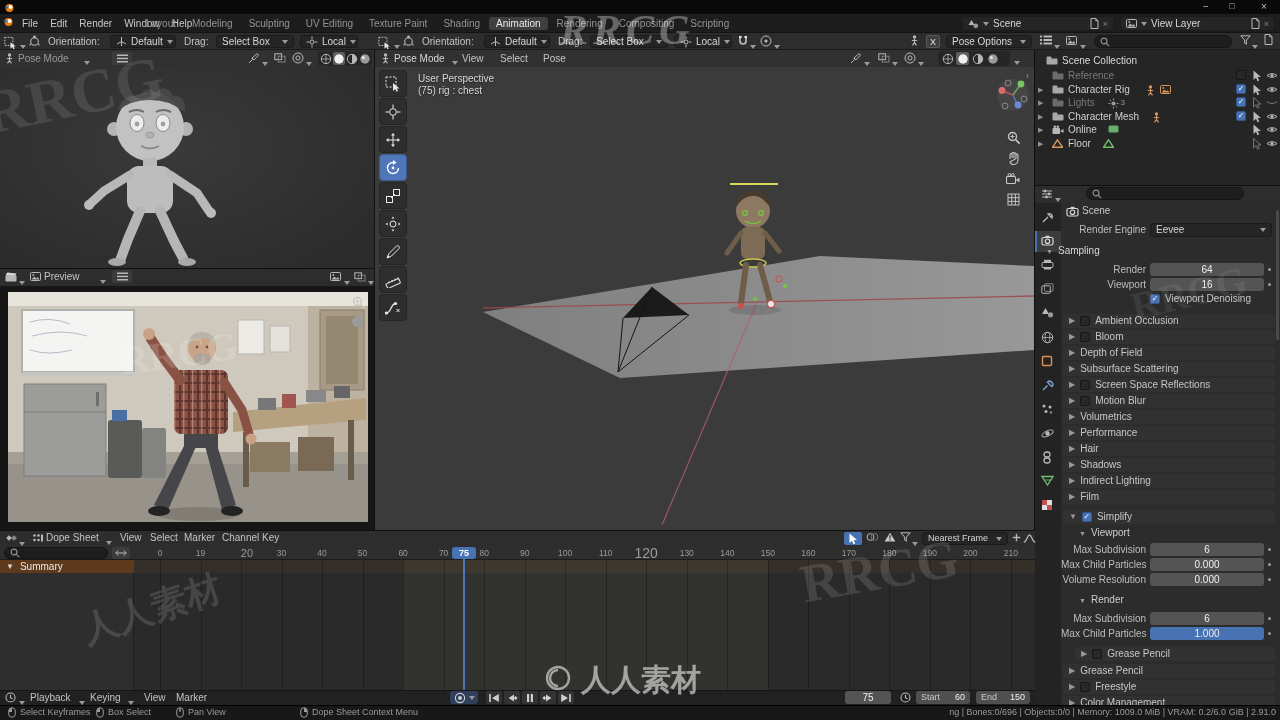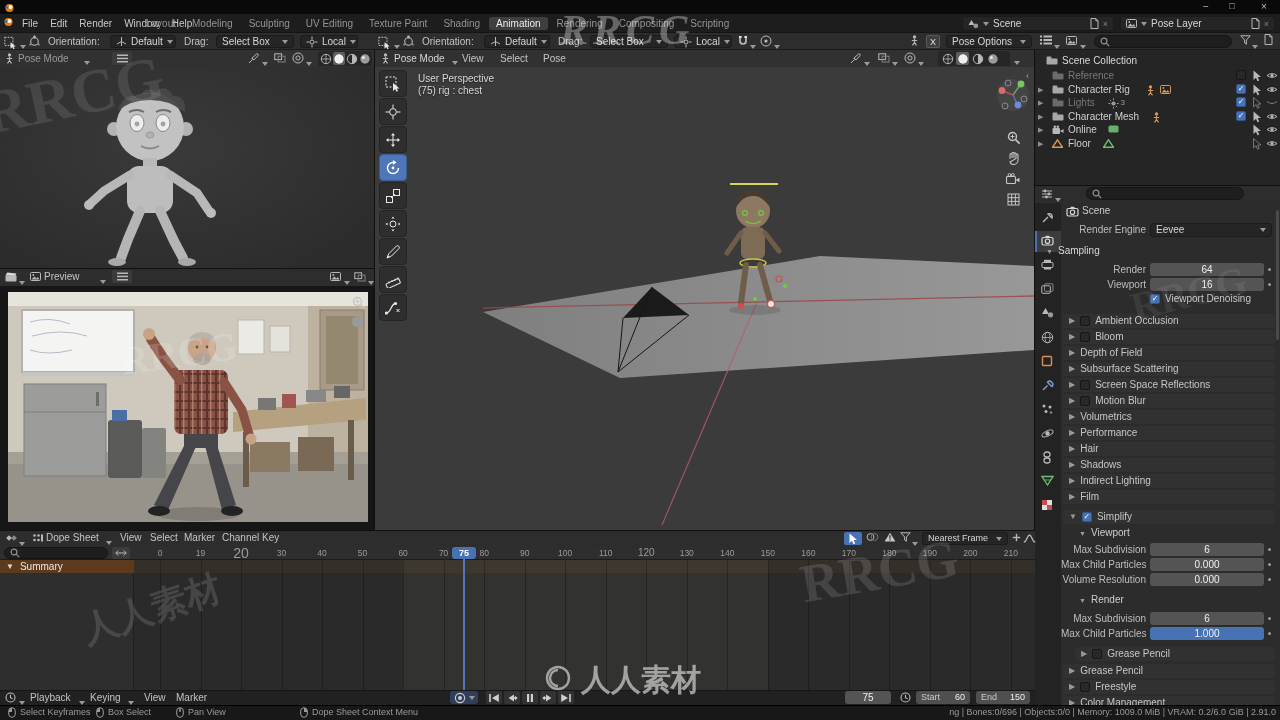--- a/index.html
+++ b/index.html
@@ -116,21 +116,21 @@
   </div>
   <div class="a dd" style="left:1120px;top:16px;width:155px;height:15px">
     <span class="icn">
         <svg width="11" height="9" viewBox="0 0 11 9" xmlns="http://www.w3.org/2000/svg">
           <rect x="0.5" y="0.5" width="10" height="8" rx="1" fill="none" stroke="#b8b8b8"></rect>
           <circle cx="3.3" cy="3" r="0.9" fill="#b8b8b8"></circle>
           <path d="M1.5 7.4 L4.4 4.4 L6.4 6.4 L7.9 4.9 L9.4 7.4 Z" fill="#b8b8b8"></path>
         </svg>
       </span>
       <span class="caret"></span>
-    <span style="flex:1">Pose Layer</span>
+    <span style="flex:1">View Layer</span>
     <span class="icn">
         <svg width="9" height="11" viewBox="0 0 9 11" xmlns="http://www.w3.org/2000/svg">
           <path d="M1 0.5 H5.8 L8 2.8 V10.5 H1 Z" fill="none" stroke="#b8b8b8"></path>
           <path d="M5.8 0.5 V2.8 H8" fill="none" stroke="#b8b8b8"></path>
         </svg>
       </span>
     <span class="dim" style="font-size:9px">×</span>
   </div>
 
   <div id="dyn">
@@ -1123,31 +1123,31 @@
           </svg>
         </span>
       </div>
       <div class="a" style="left: 112px; top: 547px; width: 18px; height: 12px; line-height: 12px; background: rgb(60, 60, 60); border-radius: 2px; display: flex; align-items: center; justify-content: center;">
         <svg width="12" height="8" viewBox="0 0 12 8" xmlns="http://www.w3.org/2000/svg">
           <path d="M0.8 4 H11.2 M3.4 1.4 L0.8 4 L3.4 6.6 M8.6 1.4 L11.2 4 L8.6 6.6" fill="none" stroke="#b8b8b8"></path>
         </svg>
       </div>
       <div class="a" style="left: 148px; top: 546px; width: 24px; height: 14px; line-height: 14px; text-align: center; color: rgb(154, 154, 154); font-size: 8.5px;">0</div>
       <div class="a" style="left: 188.52px; top: 546px; width: 24px; height: 14px; line-height: 14px; text-align: center; color: rgb(154, 154, 154); font-size: 8.5px;">19</div>
-      <div class="a" style="left: 229.04px; top: 546px; width: 24px; height: 14px; line-height: 14px; text-align: center; color: rgb(154, 154, 154); font-size: 14px;">20</div>
+      <div class="a" style="left: 229.04px; top: 546px; width: 24px; height: 14px; line-height: 14px; text-align: right; color: rgb(154, 154, 154); font-size: 11px;">20</div>
       <div class="a" style="left: 269.56px; top: 546px; width: 24px; height: 14px; line-height: 14px; text-align: center; color: rgb(154, 154, 154); font-size: 8.5px;">30</div>
       <div class="a" style="left: 310.08px; top: 546px; width: 24px; height: 14px; line-height: 14px; text-align: center; color: rgb(154, 154, 154); font-size: 8.5px;">40</div>
       <div class="a" style="left: 350.6px; top: 546px; width: 24px; height: 14px; line-height: 14px; text-align: center; color: rgb(154, 154, 154); font-size: 8.5px;">50</div>
       <div class="a" style="left: 391.12px; top: 546px; width: 24px; height: 14px; line-height: 14px; text-align: center; color: rgb(154, 154, 154); font-size: 8.5px;">60</div>
       <div class="a" style="left: 431.64px; top: 546px; width: 24px; height: 14px; line-height: 14px; text-align: center; color: rgb(154, 154, 154); font-size: 8.5px;">70</div>
       <div class="a" style="left: 472.16px; top: 546px; width: 24px; height: 14px; line-height: 14px; text-align: center; color: rgb(154, 154, 154); font-size: 8.5px;">80</div>
       <div class="a" style="left: 512.68px; top: 546px; width: 24px; height: 14px; line-height: 14px; text-align: center; color: rgb(154, 154, 154); font-size: 8.5px;">90</div>
       <div class="a" style="left: 553.2px; top: 546px; width: 24px; height: 14px; line-height: 14px; text-align: center; color: rgb(154, 154, 154); font-size: 8.5px;">100</div>
       <div class="a" style="left: 593.72px; top: 546px; width: 24px; height: 14px; line-height: 14px; text-align: center; color: rgb(154, 154, 154); font-size: 8.5px;">110</div>
-      <div class="a" style="left: 634.24px; top: 546px; width: 24px; height: 14px; line-height: 14px; text-align: center; color: rgb(154, 154, 154); font-size: 10px;">120</div>
+      <div class="a" style="left: 634.24px; top: 546px; width: 24px; height: 14px; line-height: 14px; text-align: center; color: rgb(154, 154, 154); font-size: 14px;">120</div>
       <div class="a" style="left: 674.76px; top: 546px; width: 24px; height: 14px; line-height: 14px; text-align: center; color: rgb(154, 154, 154); font-size: 8.5px;">130</div>
       <div class="a" style="left: 715.28px; top: 546px; width: 24px; height: 14px; line-height: 14px; text-align: center; color: rgb(154, 154, 154); font-size: 8.5px;">140</div>
       <div class="a" style="left: 755.8px; top: 546px; width: 24px; height: 14px; line-height: 14px; text-align: center; color: rgb(154, 154, 154); font-size: 8.5px;">150</div>
       <div class="a" style="left: 796.32px; top: 546px; width: 24px; height: 14px; line-height: 14px; text-align: center; color: rgb(154, 154, 154); font-size: 8.5px;">160</div>
       <div class="a" style="left: 836.84px; top: 546px; width: 24px; height: 14px; line-height: 14px; text-align: center; color: rgb(154, 154, 154); font-size: 8.5px;">170</div>
       <div class="a" style="left: 877.36px; top: 546px; width: 24px; height: 14px; line-height: 14px; text-align: center; color: rgb(154, 154, 154); font-size: 8.5px;">180</div>
       <div class="a" style="left: 917.88px; top: 546px; width: 24px; height: 14px; line-height: 14px; text-align: center; color: rgb(154, 154, 154); font-size: 8.5px;">190</div>
       <div class="a" style="left: 958.4px; top: 546px; width: 24px; height: 14px; line-height: 14px; text-align: center; color: rgb(154, 154, 154); font-size: 8.5px;">200</div>
       <div class="a" style="left: 998.92px; top: 546px; width: 24px; height: 14px; line-height: 14px; text-align: center; color: rgb(154, 154, 154); font-size: 8.5px;">210</div>
       <div class="a" style="left: 403.12px; top: 560px; width: 364.68px; height: 130px; line-height: 130px; background: rgb(50, 50, 46);"></div>

